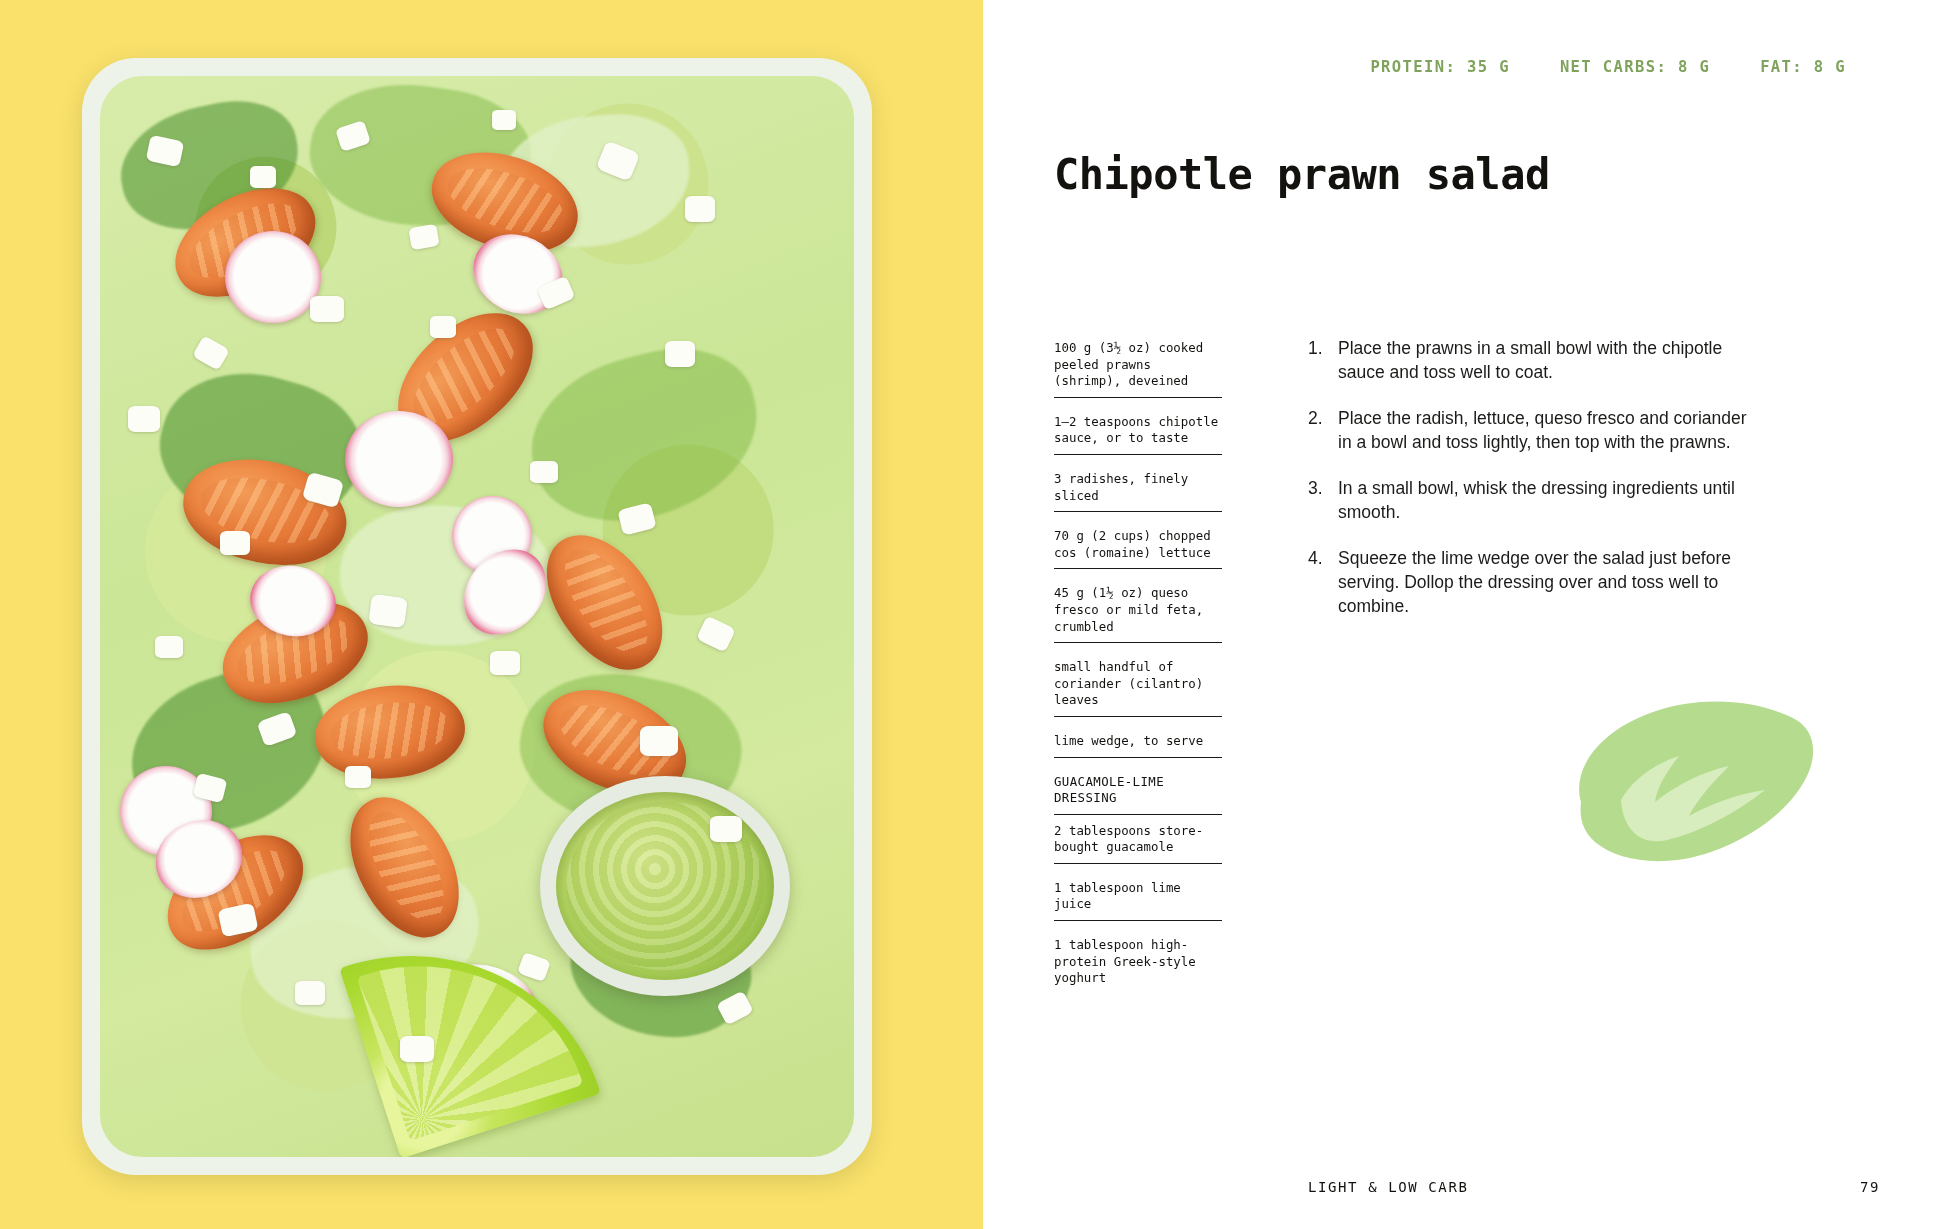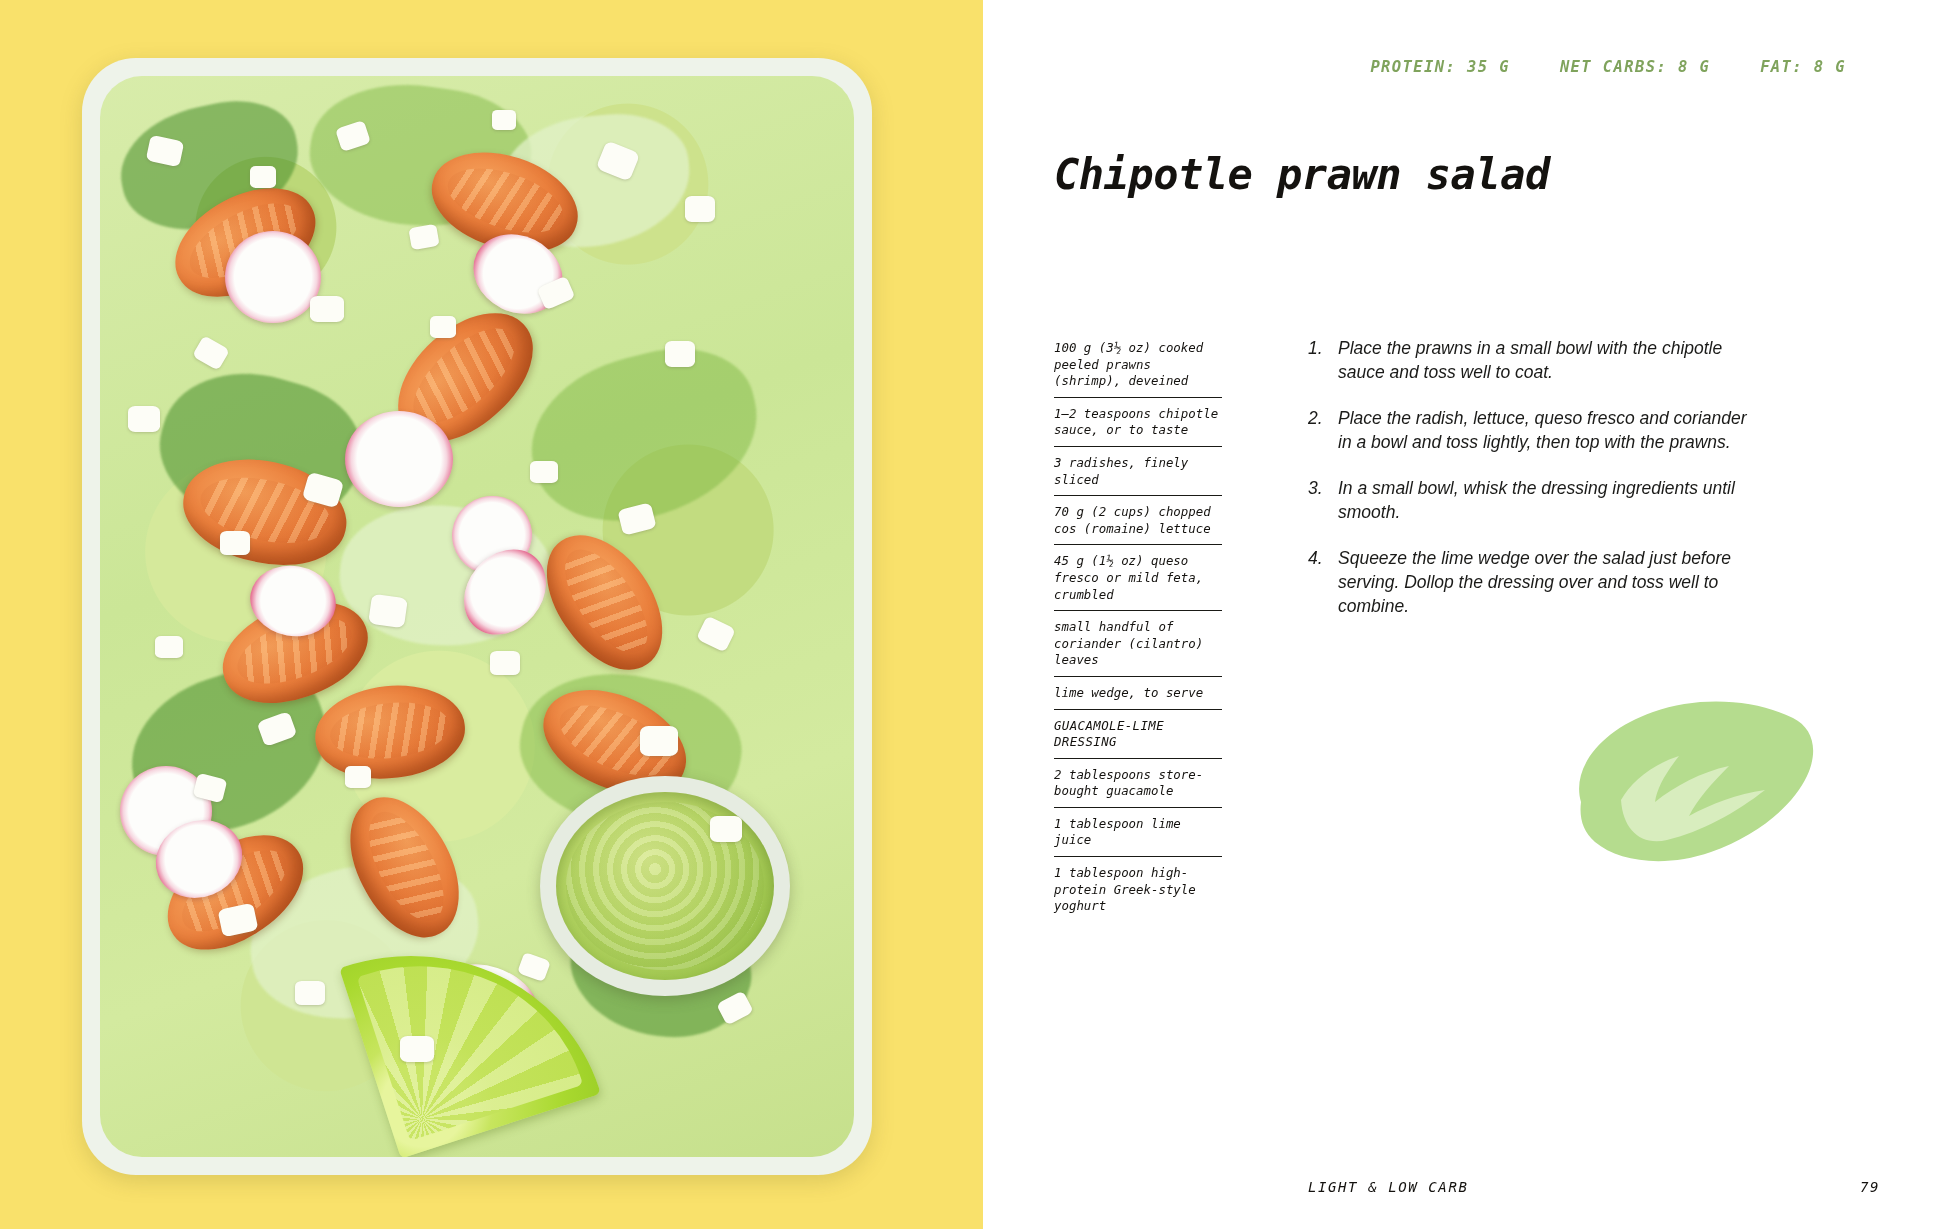--- a/index.html
+++ b/index.html
@@ -11,21 +11,20 @@
     width: 1946px;
     height: 1229px;
     overflow: hidden;
     font-family: "Liberation Sans", sans-serif;
   }
   .spread {
     position: relative;
     width: 1946px;
     height: 1156px;
     display: flex;
-    font-style: italic;
   }
 
   
   .page-left {
     position: relative;
     width: 983px;
     height: 1229px;
     background: #f9e16b;
     overflow: hidden;
     flex: 0 0 983px;
@@ -209,21 +208,21 @@
     top: 340px;
     left: 71px;
     width: 168px;
     font-family: "DejaVu Sans Mono", "Liberation Mono", monospace;
     font-size: 12.4px;
     line-height: 16.6px;
     color: #14120f;
   }
   .ing-item {
     padding: 0 0 7px 0;
-    margin-bottom: 8px;
+    margin-bottom: 16px;
     border-bottom: 1px solid #1a1a16;
   }
   .ing-item.no-rule {
     border-bottom: none;
   }
   .ing-head {
     padding: 0 0 7px 0;
     margin-bottom: 8px;
     border-bottom: 1px solid #1a1a16;
     letter-spacing: 0.4px;

